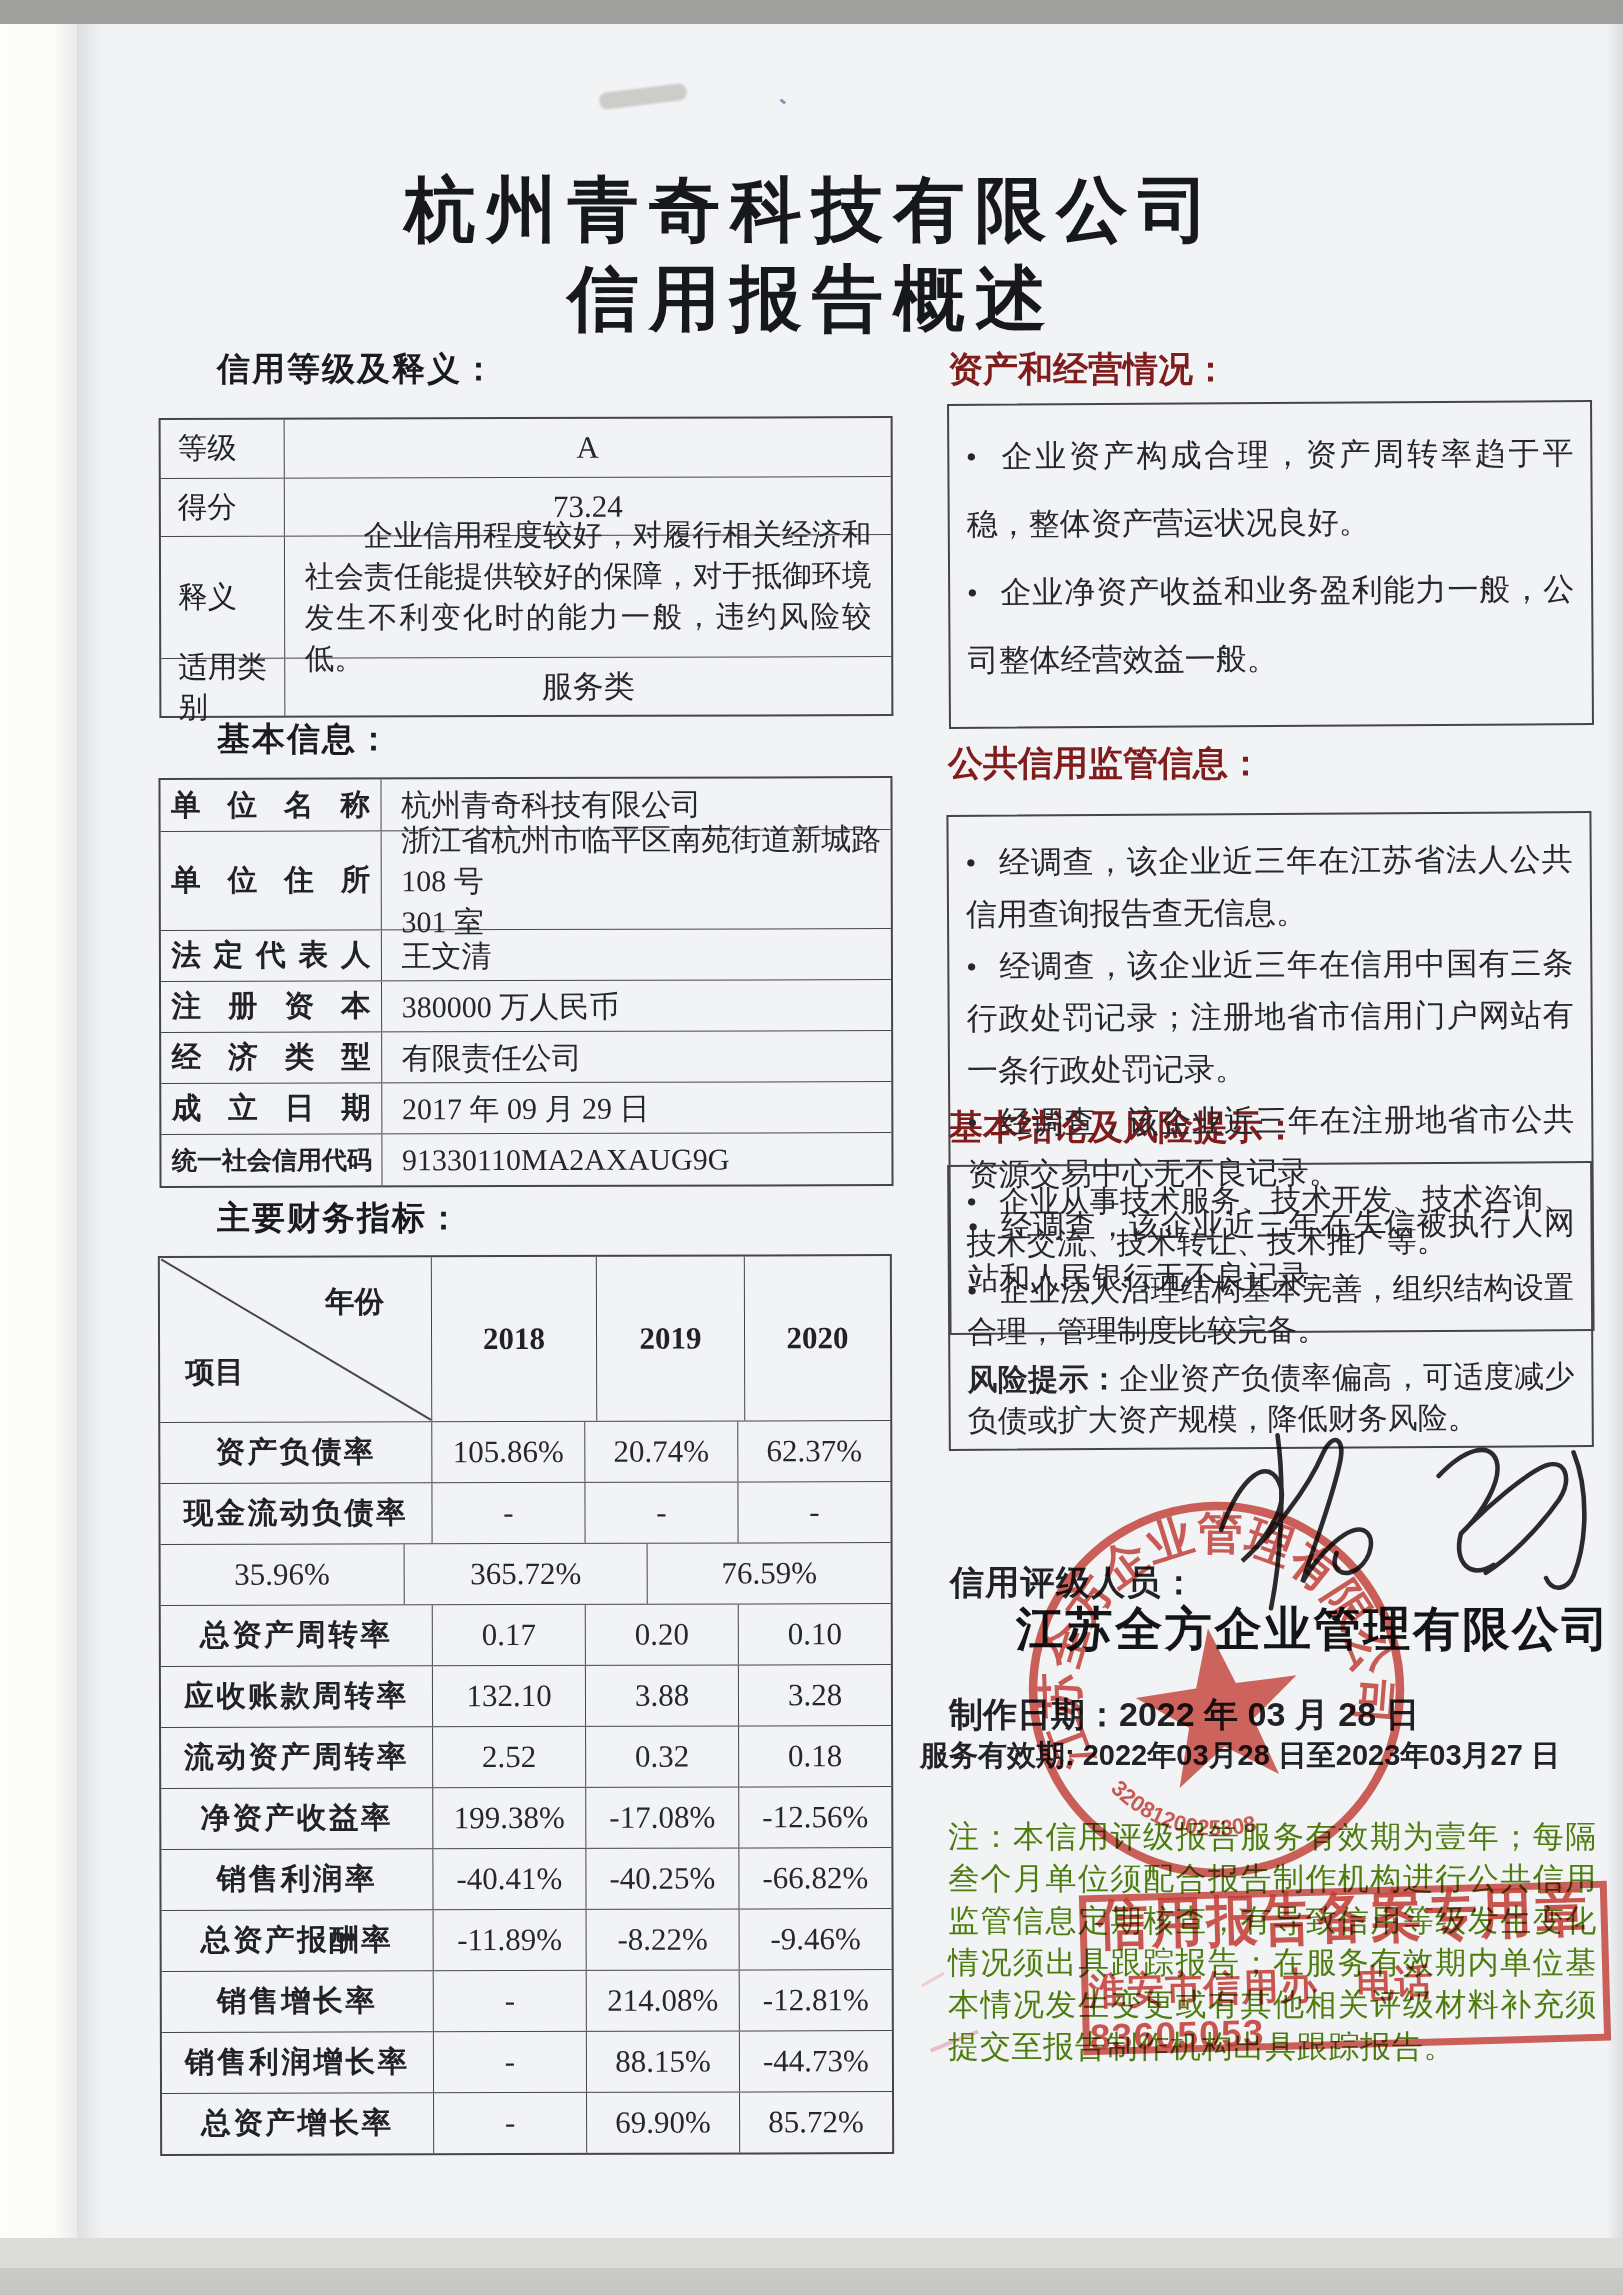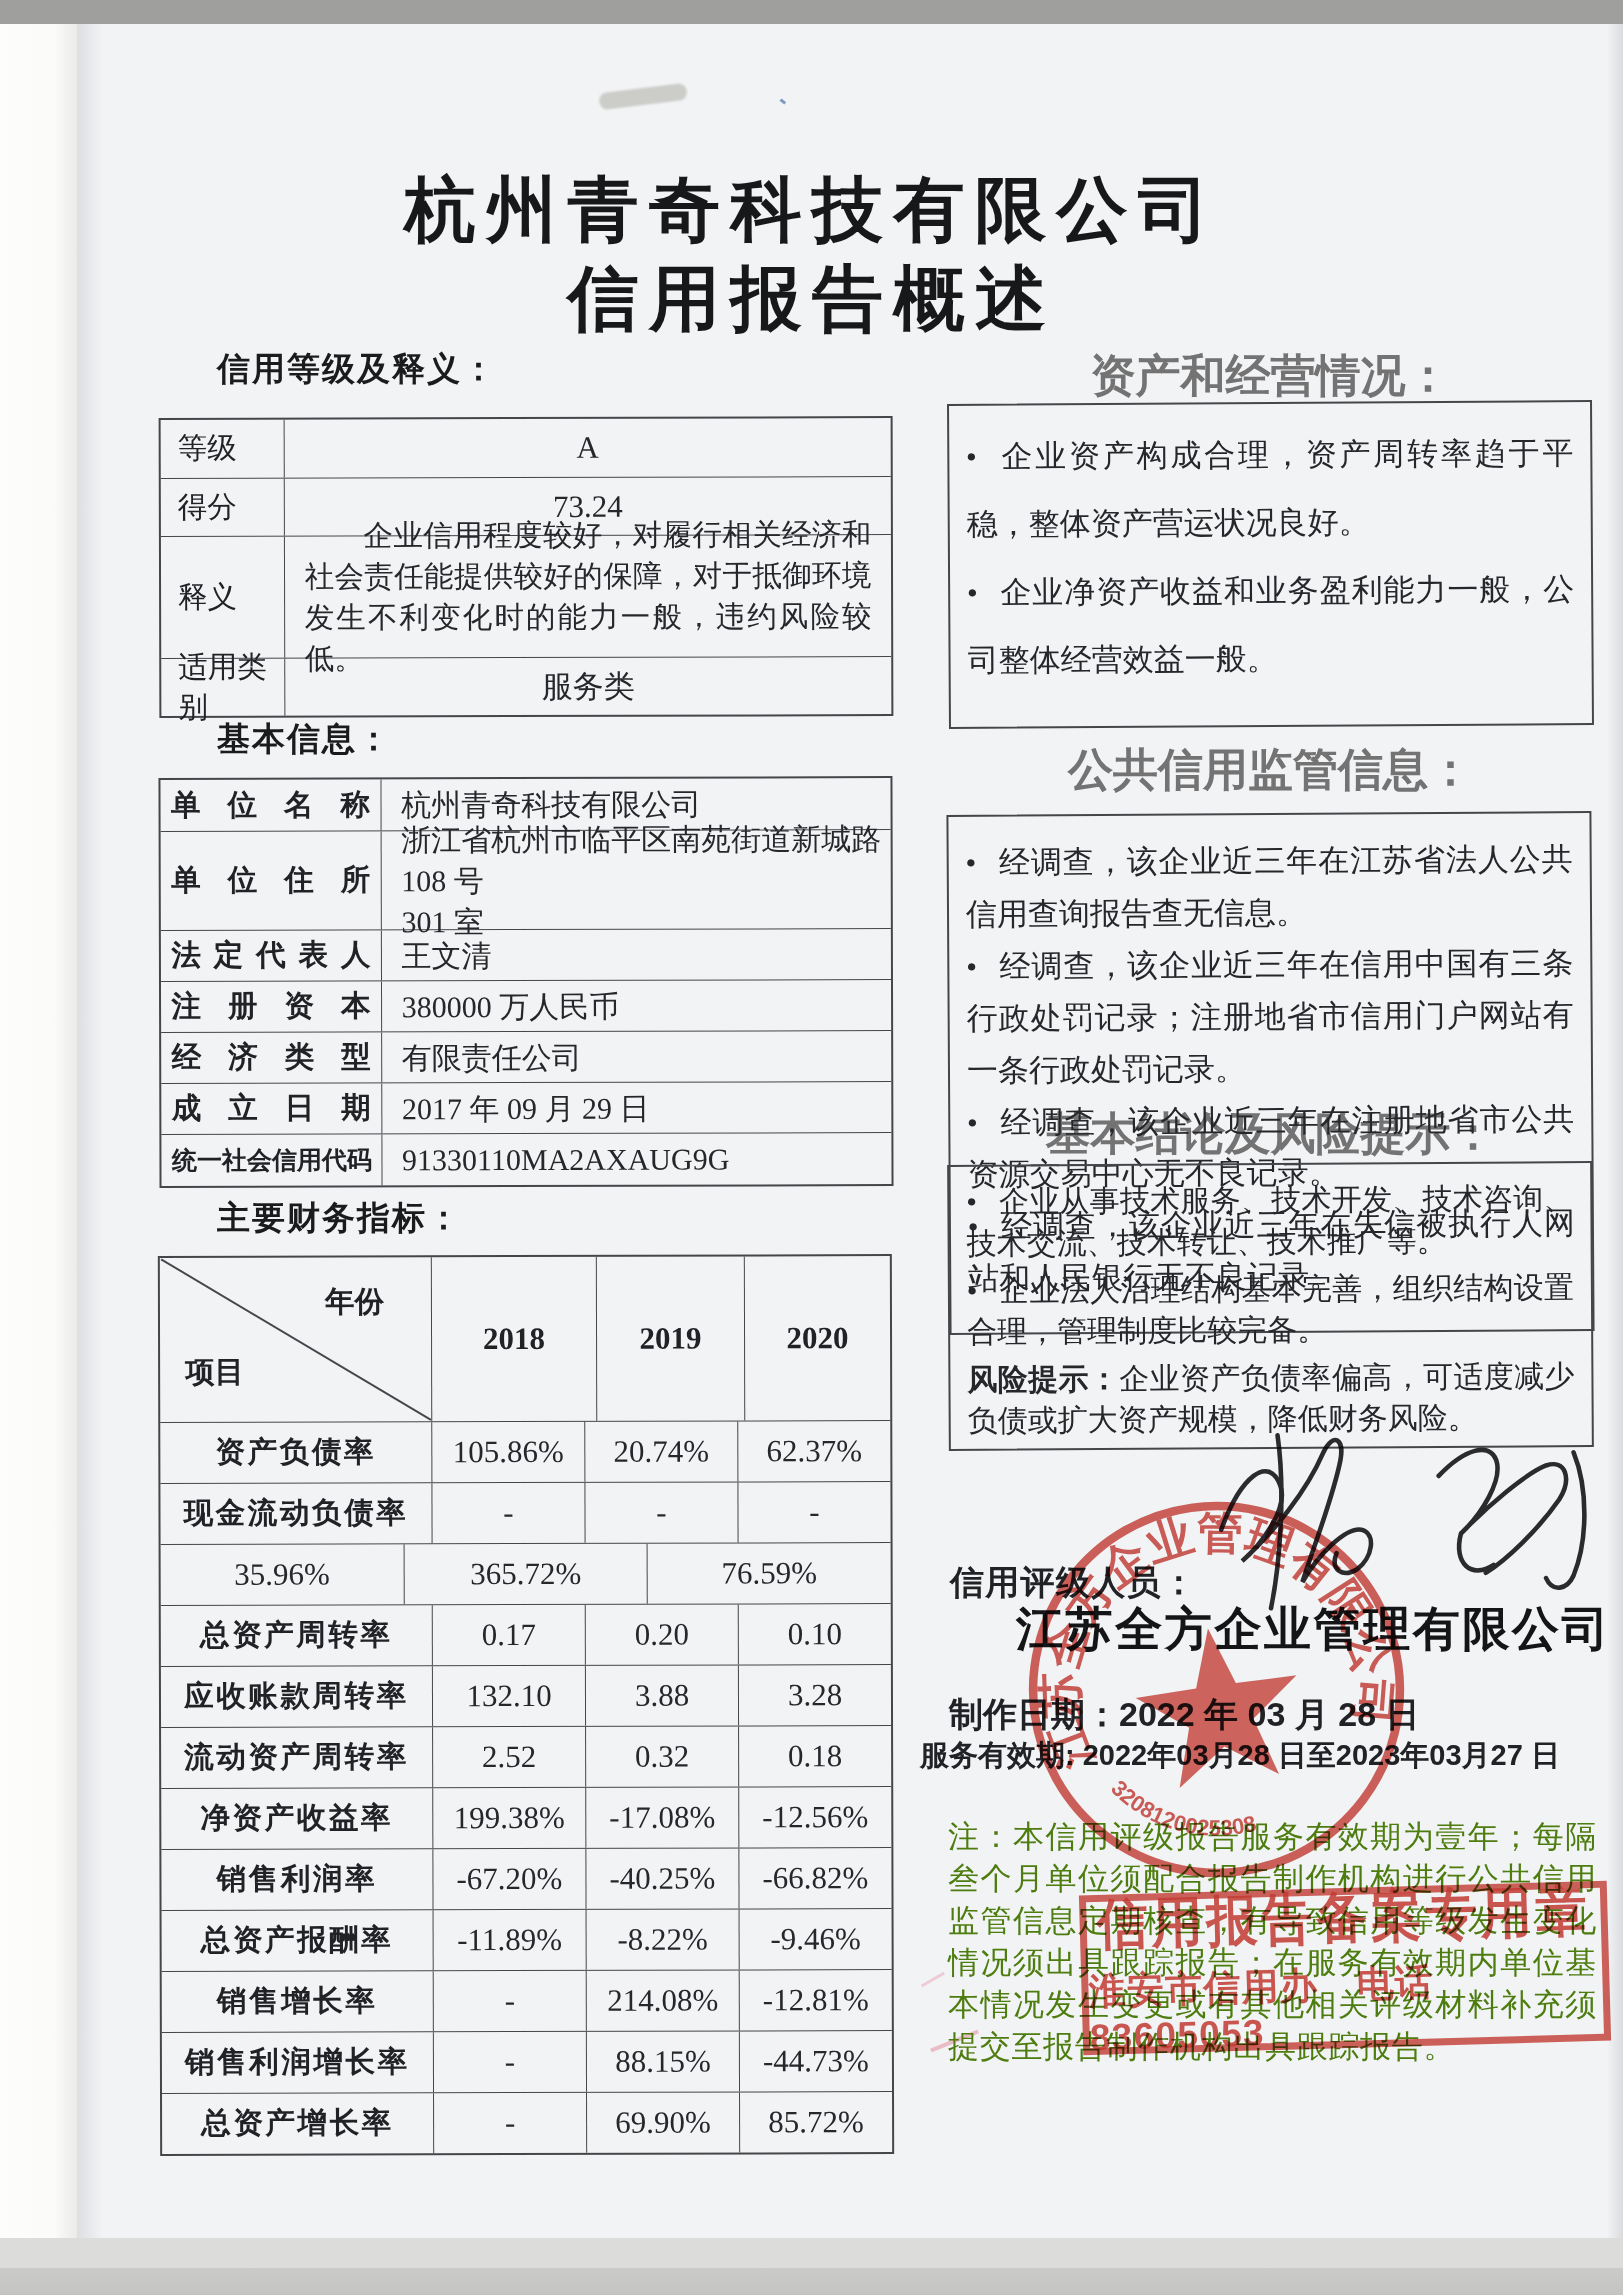--- a/index.html
+++ b/index.html
@@ -24,22 +24,22 @@
   .pinkmark2{position:absolute;left:920px;top:1954px;width:26px;height:3.3px;background:#eba7b2;
         transform:rotate(-30deg);opacity:.5;filter:blur(0.7px);}
   
   .title{position:absolute;left:0;width:1624px;text-align:center;font-weight:900;
         font-size:71px;letter-spacing:10.5px;color:#17181a;font-family:"Liberation Serif",serif;}
   #title1{top:139px;} #title2{top:228px;}
   
   .h-left{position:absolute;left:217px;font-family:"Liberation Sans",sans-serif;font-weight:800;
         font-size:33px;letter-spacing:2px;color:#1a1b1d;}
   #h-rating{top:323px;} #h-basic{top:693px;} #h-finance{top:1172px;}
-  .h-right{position:absolute;left:948px;width:645px;text-align:center;
-        font-family:"Liberation Sans",sans-serif;font-weight:800;font-size:45px;color:#737373;}
+  .h-right{position:absolute;left:948px;width:645px;
+        font-family:"Liberation Sans",sans-serif;font-weight:800;font-size:35px;color:#7f1d1d;}
   #h-assets{top:322px;} #h-public{top:716px;} #h-conclusion{top:1080px;}
   
   .tbl{position:absolute;left:159px;width:734px;border:2px solid #45464a;box-sizing:border-box;
         transform:rotate(-0.15deg);background:rgba(255,255,255,0.0);}
   .trow{display:flex;border-top:1.3px solid #45464a;box-sizing:border-box;}
   .trow:first-child{border-top:none;}
   .lab{border-right:1.3px solid #45464a;display:flex;align-items:center;box-sizing:border-box;}
   .val{flex:1;display:flex;align-items:center;justify-content:center;font-size:31px;
         color:#26272b;box-sizing:border-box;}
   
@@ -245,21 +245,21 @@
         <div class="val c-y3">0.18</div>
       </div>
       <div class="trow">
         <div class="lab">净资产收益率</div>
         <div class="val c-y1">199.38%</div>
         <div class="val c-y2">-17.08%</div>
         <div class="val c-y3">-12.56%</div>
       </div>
       <div class="trow">
         <div class="lab">销售利润率</div>
-        <div class="val c-y1">-67.20%</div>
+        <div class="val c-y1">-40.41%</div>
         <div class="val c-y2">-40.25%</div>
         <div class="val c-y3">-66.82%</div>
       </div>
       <div class="trow">
         <div class="lab">总资产报酬率</div>
         <div class="val c-y1">-11.89%</div>
         <div class="val c-y2">-8.22%</div>
         <div class="val c-y3">-9.46%</div>
       </div>
       <div class="trow">

